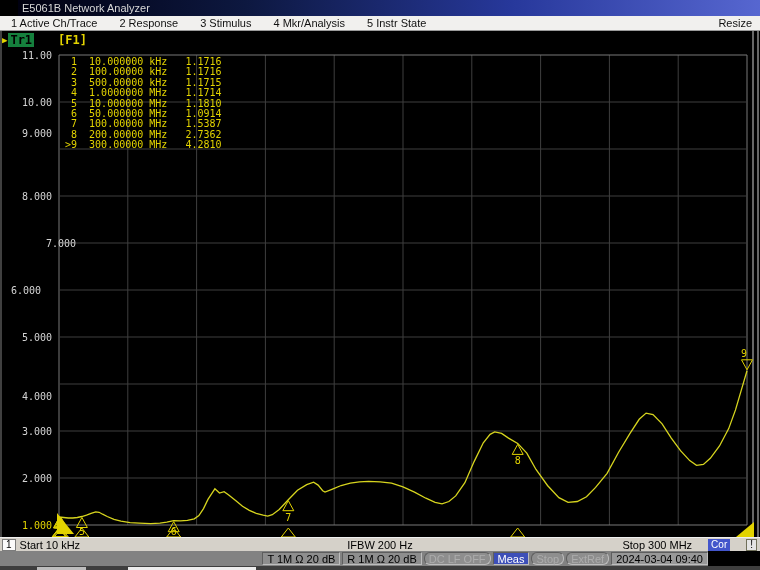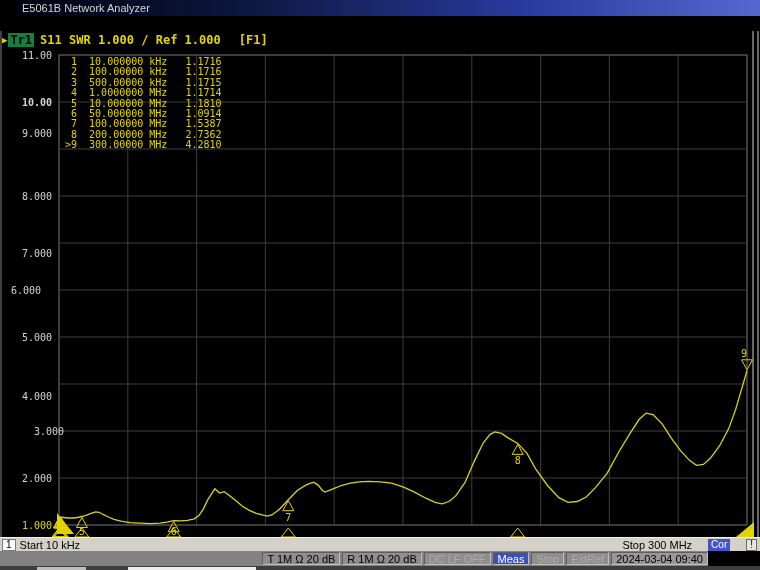--- a/index.html
+++ b/index.html
@@ -39,37 +39,47 @@
     padding:0 3px;margin:0 4px 0 2px;}
   #ifbw{position:absolute;left:0;width:100%;text-align:center;}
   #start-right{margin-left:auto;display:flex;align-items:center;gap:16px;padding-right:3px;z-index:1;}
   #cor-badge{background:#4355cb;color:#fff;font-size:10px;line-height:12px;padding:0 3px;}
   #warn-badge{background:#e4e4e4;border:1px solid #70705a;color:#000;font-size:10px;line-height:10px;padding:0 3px;}
   
   #status-bar{position:absolute;left:0;top:551px;width:708px;height:15px;background:#828282;
     display:flex;align-items:stretch;font-size:11px;color:#000;}
   .seg{border:1px solid;border-color:#5e5e5e #bdbdbd #bdbdbd #5e5e5e;background:#8e8e8e;
     padding:0 4px;margin:1px 0 1px 2px;display:flex;align-items:center;white-space:nowrap;}
-  .seg.dim{color:#adadad;}
+  .seg.dim{color:#adadad;border-radius:6px;}
   .seg.meas{background:#3d4fb8;color:#fff;}
   .seg.date{background:#989898;}
   #status-spacer{flex:1;}
   
   #bottom-strip{position:absolute;left:0;top:566px;width:760px;height:4px;background:#3e3e3e;}
   .peek{position:absolute;bottom:0;height:3px;}
 </style>
 </head>
 <body>
 
 <div id="stage">
 
   <div id="title-bar">
     <span>E5061B Network Analyzer</span>
   </div>
 
+  <div id="menu-bar">
+    <div id="menu-items">
+        <span class="menu-item">1 Active Ch/Trace</span>
+        <span class="menu-item">2 Response</span>
+        <span class="menu-item">3 Stimulus</span>
+        <span class="menu-item">4 Mkr/Analysis</span>
+        <span class="menu-item">5 Instr State</span>
+      </div>
+    <span id="menu-resize">Resize</span>
+  </div>
 
   <div id="screen">
     <svg id="plot-svg" width="760" height="506" viewBox="0 31 760 506">
         <line x1="59.0" y1="55" x2="59.0" y2="525" stroke="#787878" stroke-width="1"></line>
         <line x1="127.8" y1="55" x2="127.8" y2="525" stroke="#3f3f3f" stroke-width="1"></line>
         <line x1="196.6" y1="55" x2="196.6" y2="525" stroke="#3f3f3f" stroke-width="1"></line>
         <line x1="265.4" y1="55" x2="265.4" y2="525" stroke="#3f3f3f" stroke-width="1"></line>
         <line x1="334.2" y1="55" x2="334.2" y2="525" stroke="#3f3f3f" stroke-width="1"></line>
         <line x1="403.0" y1="55" x2="403.0" y2="525" stroke="#3f3f3f" stroke-width="1"></line>
         <line x1="471.8" y1="55" x2="471.8" y2="525" stroke="#3f3f3f" stroke-width="1"></line>
@@ -114,43 +124,43 @@
         <polygon points="517.7,444.4 512.2,454.4 523.2,454.4" fill="none" stroke="#e2d300" stroke-width="1"></polygon>
         <text x="517.7" y="464.4" fill="#e2d300" font-family="DejaVu Sans Mono, monospace" font-size="10" text-anchor="middle">8</text>
         <polygon points="517.7,528 510.7,537 524.7,537" fill="none" stroke="#e2d300" stroke-width="1"></polygon>
         <polygon points="741.5,359.8 752.5,359.8 747.0,369.8" fill="none" stroke="#e2d300" stroke-width="1"></polygon>
         <text x="744.0" y="356.8" fill="#e2d300" font-family="DejaVu Sans Mono, monospace" font-size="10" text-anchor="middle">9</text>
       </svg>
 
     <div id="trace-header">
       <span id="trace-arrow">▶</span>
       <span id="trace-badge">Tr1</span>
-      <span>S11 SWR 1.000 / Ref 1.000</span>
       <span id="trace-channel">[F1]</span>
     </div>
 
     <div id="marker-table"><div> 1  10.000000 kHz   1.1716</div><div> 2  100.00000 kHz   1.1716</div><div> 3  500.00000 kHz   1.1715</div><div> 4  1.0000000 MHz   1.1714</div><div> 5  10.000000 MHz   1.1810</div><div> 6  50.000000 MHz   1.0914</div><div> 7  100.00000 MHz   1.5387</div><div> 8  200.00000 MHz   2.7362</div><div>&gt;9  300.00000 MHz   4.2810</div></div>
     <div id="y-labels">
         <div class="y-label" style="top: 50px;">11.00</div>
-        <div class="y-label" style="top: 97px; font-weight: bold;">10.00</div>
+        <div class="y-label" style="top: 97px;">10.00</div>
         <div class="y-label" style="top: 128px;">9.000</div>
         <div class="y-label" style="top: 191px;">8.000</div>
-        <div class="y-label" style="top: 248px;">7.000</div>
+        <div class="y-label" style="top: 238px; padding-left: 24px;">7.000</div>
         <div class="y-label" style="top: 285px; text-align: center;">6.000</div>
         <div class="y-label" style="top: 332px;">5.000</div>
         <div class="y-label" style="top: 379px; margin-top: 12px;">4.000</div>
-        <div class="y-label" style="top: 426px; margin-left: 12px;">3.000</div>
+        <div class="y-label" style="top: 426px;">3.000</div>
         <div class="y-label" style="top: 473px;">2.000</div>
         <div class="y-label ref" style="top: 520px;">1.000</div>
       </div>
   </div>
 
   <div id="start-bar">
     <span id="chan-box">1</span>
     <span>Start 10 kHz</span>
+    <span id="ifbw">IFBW 200 Hz</span>
     <span id="start-right">
       <span>Stop 300 MHz</span>
       <span id="cor-badge">Cor</span>
       <span id="warn-badge">!</span>
     </span>
   </div>
 
   <div id="status-bar">
     <div id="status-spacer"></div>
     <span class="seg">T 1M Ω 20 dB</span>

